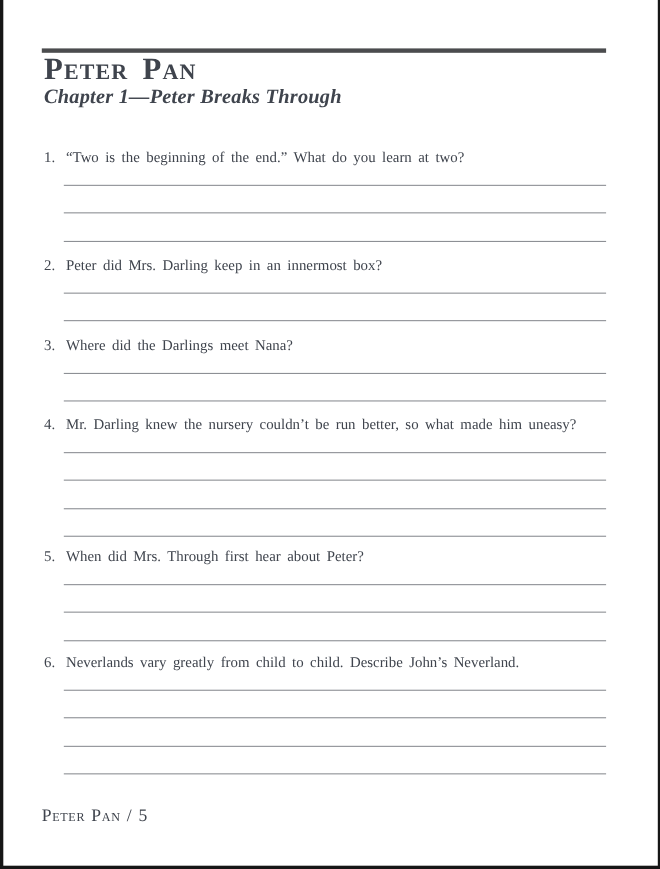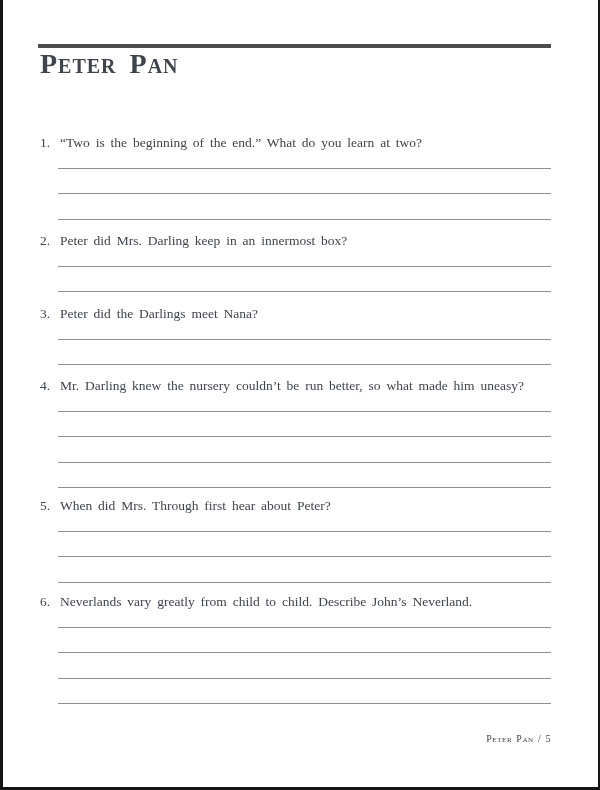--- a/index.html
+++ b/index.html
@@ -65,38 +65,39 @@
   .q-text { flex: 1; font-family: Liberation Serif, serif; }
   .answers { margin-left: 18px; margin-top: -9px; }
   .answer-line {
     height: 24.5px;
     border-bottom: 1.7px solid var(--line, #8d9095);
   }
   .footer {
     position: absolute;
     left: 38px; top: 733px;
     width: 513px;
-    text-align: right;
-    font-size: 10px;
+    text-align: left;
+    font-size: 16px;
     font-variant: small-caps;
     letter-spacing: 0.6px;
     word-spacing: 1px;
     color: var(--ink, #3f444d);
   }
 </style>
 </head>
 <body>
 
 <div class="page">
   <div class="scan-edge-left"></div>
   <div class="scan-edge-right"></div>
   <div class="scan-edge-bottom"></div>
 
   <div class="top-rule"></div>
   <h1 class="title">Peter Pan</h1>
+  <h2 class="chapter">Chapter 1—Peter Breaks Through</h2>
 
   <div class="questions" id="questions">
       <div class="question" style="top: 133px;">
         <div class="q-row">
           <span class="q-num">1.</span>
           <span class="q-text">“Two is the beginning of the end.” What do you learn at two?</span>
         </div>
         <div class="answers">
           <div class="answer-line"></div>
           <div class="answer-line"></div>
@@ -109,21 +110,21 @@
           <span class="q-text">Peter did Mrs. Darling keep in an innermost box?</span>
         </div>
         <div class="answers">
           <div class="answer-line"></div>
           <div class="answer-line"></div>
         </div>
       </div>
       <div class="question" style="top: 304px;">
         <div class="q-row">
           <span class="q-num">3.</span>
-          <span class="q-text">Peter did the Darlings meet Nana?</span>
+          <span class="q-text">Where did the Darlings meet Nana?</span>
         </div>
         <div class="answers">
           <div class="answer-line"></div>
           <div class="answer-line"></div>
         </div>
       </div>
       <div class="question" style="top: 376px;">
         <div class="q-row">
           <span class="q-num">4.</span>
           <span class="q-text">Mr. Darling knew the nursery couldn’t be run better, so what made him uneasy?</span>

